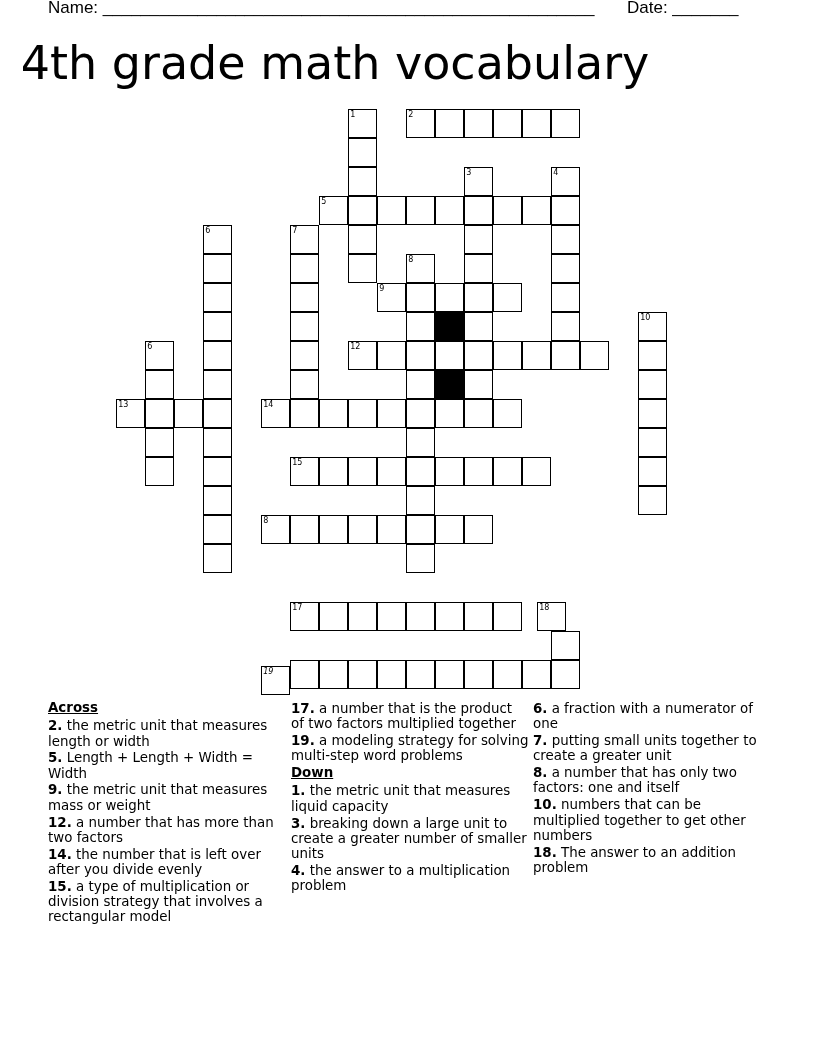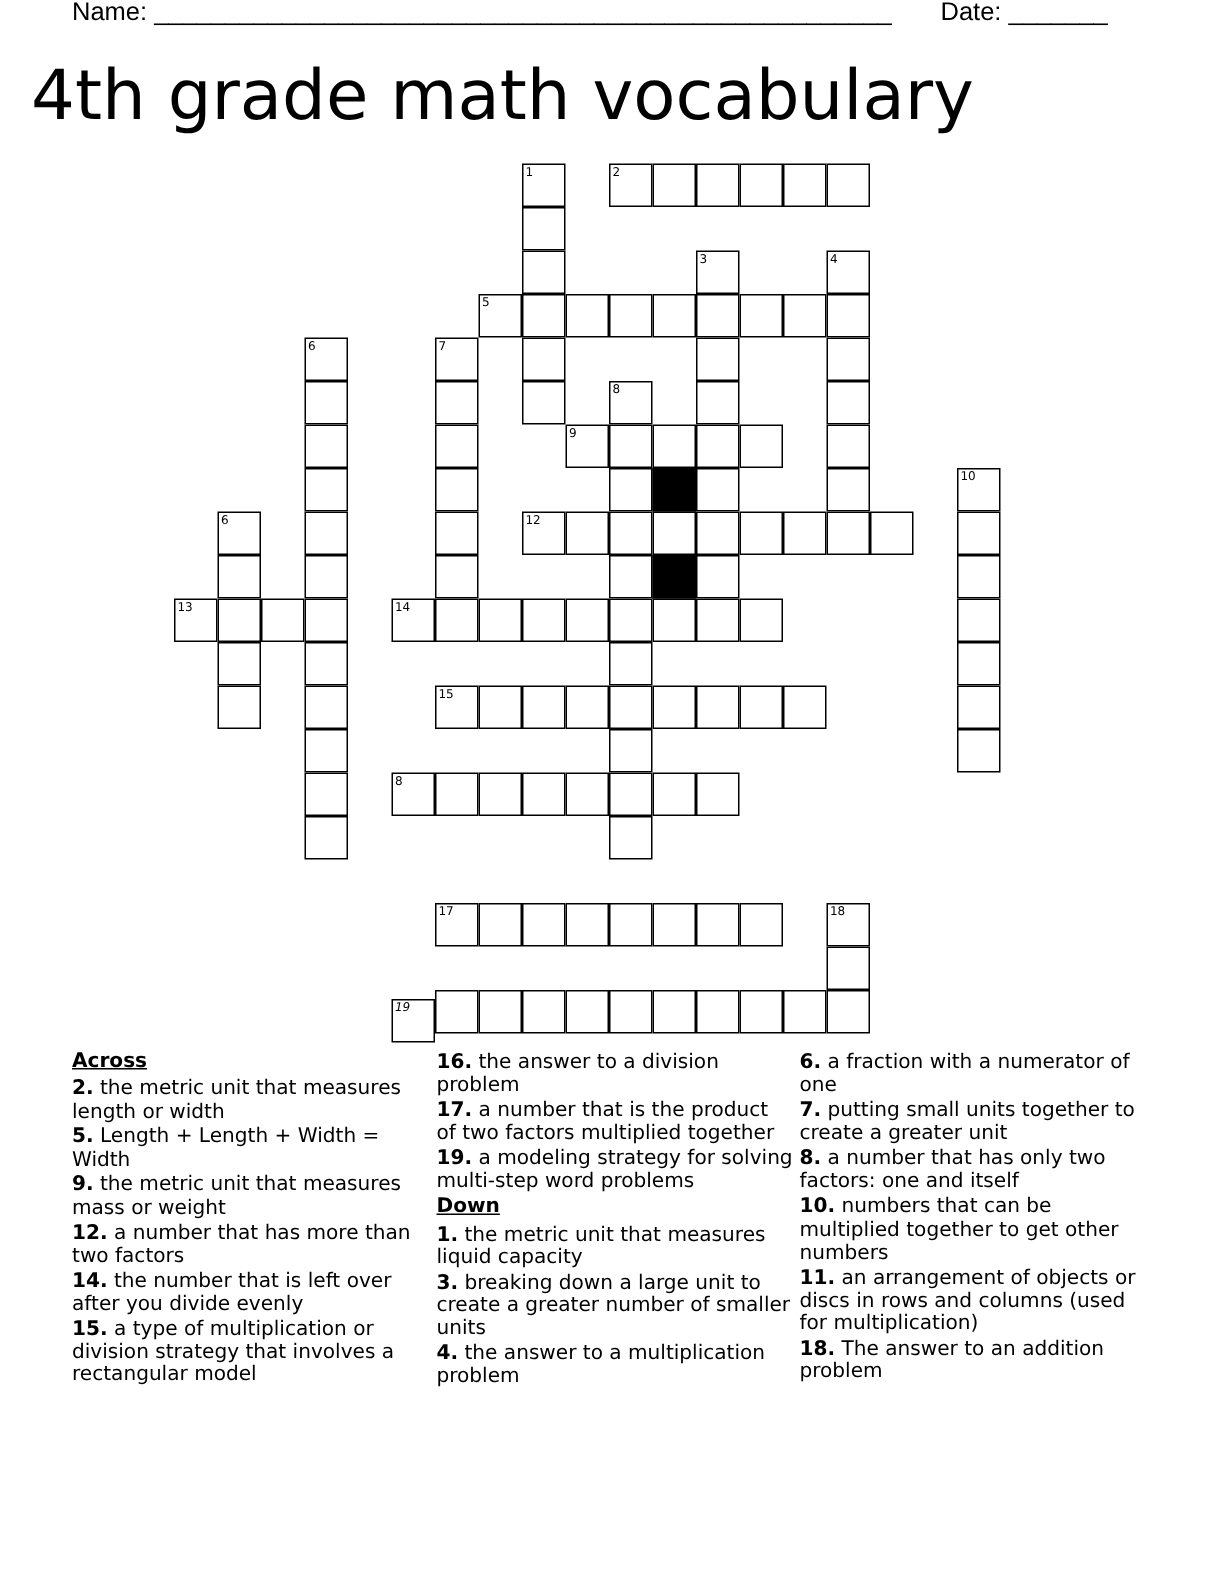--- a/index.html
+++ b/index.html
@@ -167,21 +167,21 @@
     <div class="cell" style="left: 174px; top: 493px;">
       <span class="num">17</span>
     </div>
     <div class="cell" style="left: 203px; top: 493px;"></div>
     <div class="cell" style="left: 232px; top: 493px;"></div>
     <div class="cell" style="left: 261px; top: 493px;"></div>
     <div class="cell" style="left: 290px; top: 493px;"></div>
     <div class="cell" style="left: 319px; top: 493px;"></div>
     <div class="cell" style="left: 348px; top: 493px;"></div>
     <div class="cell" style="left: 377px; top: 493px;"></div>
-    <div class="cell" style="left: 435px; top: 493px;">
+    <div class="cell" style="left: 421px; top: 493px;">
       <span class="num">18</span>
     </div>
     <div class="cell" style="left: 435px; top: 522px;"></div>
     <div class="cell" style="left: 435px; top: 551px;"></div>
     <div class="cell" style="left: 145px; top: 557px; font-style: italic;">
       <span class="num">19</span>
     </div>
     <div class="cell" style="left: 174px; top: 551px;"></div>
     <div class="cell" style="left: 203px; top: 551px;"></div>
     <div class="cell" style="left: 232px; top: 551px;"></div>
@@ -201,33 +201,31 @@
       <div class="clue"><b>2.</b><span> the metric unit that measures length or width</span></div>
       <div class="clue"><b>5.</b><span> Length + Length + Width = Width</span></div>
       <div class="clue"><b>9.</b><span> the metric unit that measures mass or weight</span></div>
       <div class="clue"><b>12.</b><span> a number that has more than two factors</span></div>
       <div class="clue"><b>14.</b><span> the number that is left over after you divide evenly</span></div>
       <div class="clue"><b>15.</b><span> a type of multiplication or division strategy that involves a rectangular model</span></div>
     </div>
 </div>
 <div class="clues" style="left:291px; width:238px; top:701px;">
   <div id="c2a">
-      <div class="clue"><b>16.</b><span> the answer to a division problem</span></div>
       <div class="clue"><b>17.</b><span> a number that is the product of two factors multiplied together</span></div>
       <div class="clue"><b>19.</b><span> a modeling strategy for solving multi-step word problems</span></div>
     </div>
   <div class="sec" style="margin-top:0px;">Down</div>
   <div id="c2d">
       <div class="clue"><b>1.</b><span> the metric unit that measures liquid capacity</span></div>
       <div class="clue"><b>3.</b><span> breaking down a large unit to create a greater number of smaller units</span></div>
       <div class="clue"><b>4.</b><span> the answer to a multiplication problem</span></div>
     </div>
 </div>
 <div class="clues" style="left:533px; width:235px; top:701px;">
   <div id="c3">
       <div class="clue"><b>6.</b><span> a fraction with a numerator of one</span></div>
       <div class="clue"><b>7.</b><span> putting small units together to create a greater unit</span></div>
       <div class="clue"><b>8.</b><span> a number that has only two factors: one and itself</span></div>
       <div class="clue"><b>10.</b><span> numbers that can be multiplied together to get other numbers</span></div>
-      <div class="clue"><b>11.</b><span> an arrangement of objects or discs in rows and columns (used for multiplication)</span></div>
       <div class="clue"><b>18.</b><span> The answer to an addition problem</span></div>
     </div>
 </div>
 
 </body></html>

